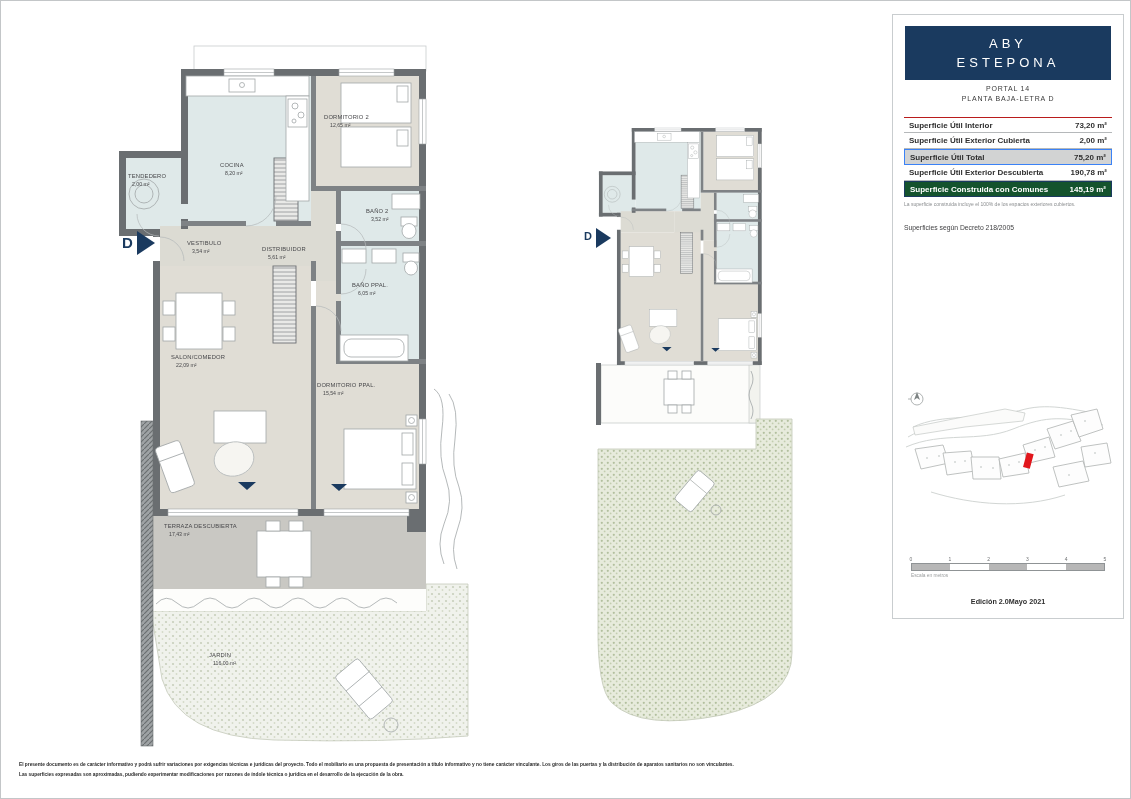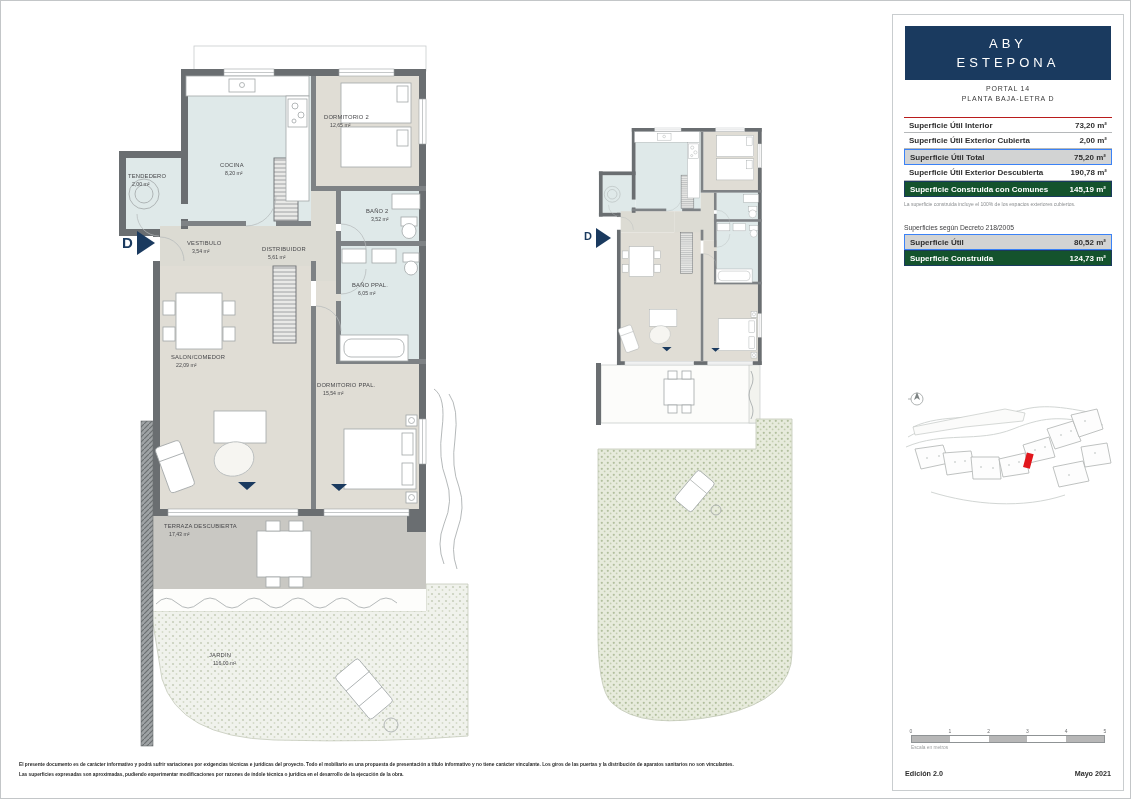--- a/index.html
+++ b/index.html
@@ -17,21 +17,21 @@
   .rl{font-size:5.8px;fill:#47474a;letter-spacing:0.2px;}
   .ra{font-size:5.2px;fill:#47474a;}
   .tri{fill:#1a3a5f;}
   .dletter{font-size:15px;font-weight:bold;fill:#1a3a5f;}
   .dletter2{font-size:11px;font-weight:bold;fill:#1a3a5f;}
 
   .main-plan{position:absolute;left:23px;top:38px;}
   .mid-plan{position:absolute;left:545px;top:100px;}
 
   
-  .panel{position:absolute;left:891px;top:13px;width:232px;height:777px;
+  .panel{position:absolute;left:891px;top:13px;width:232px;height:605px;
     border:1px solid #c9cdcf;background:#fff;box-sizing:border-box;}
   .brand{margin:11px 12px 0;height:54px;background:#1a3a5f;color:#fff;
     display:flex;flex-direction:column;align-items:center;justify-content:center;
     gap:4px;font-size:13px;letter-spacing:4px;}
   .unit{margin-top:13px;text-align:center;font-size:27px;color:#3a3a3a;
     font-weight:700;letter-spacing:1px;}
   .portal{margin-top:5px;text-align:center;font-size:7px;color:#3a3a3a;letter-spacing:0.8px;}
   .floorline{margin-top:3px;text-align:center;font-size:7px;color:#3a3a3a;letter-spacing:0.8px;}
   .stable{margin:15px 11px 0;}
   .trow{display:flex;justify-content:space-between;align-items:center;height:16px;
@@ -46,21 +46,21 @@
   .siteplan{position:absolute;top:372px;left:10px;}
   .scalebar{position:absolute;left:18px;right:18px;bottom:40px;}
   .ticks{position:relative;height:7px;font-size:5px;color:#707274;}
   .ticks span{position:absolute;transform:translateX(-50%);}
   .bar{display:flex;height:6px;border:1px solid #8f9395;}
   .bar div{height:100%;flex:1;}
   .seg-g{background:#b7b7b7;}
   .seg-w{background:#ffffff;}
   .caption{margin-top:2px;font-size:4.8px;color:#9a9d9e;}
   .pfooter{position:absolute;left:12px;right:12px;bottom:12px;display:flex;
-    justify-content:space-between;font-size:7.2px;font-weight:700;color:#2f2f2f;}
+    justify-content:center;font-size:7.2px;font-weight:700;color:#2f2f2f;}
 
   .disclaimer{position:absolute;left:18px;top:759px;font-size:4.8px;line-height:9.5px;
     color:#2a2a2a;font-weight:600;white-space:nowrap;}
 </style>
 </head>
 <body>
 
 <div class="page">
 
   <svg class="main-plan" width="450" height="710" viewBox="0 0 450 710">
@@ -322,30 +322,20 @@
         <span>190,78 m²</span>
       </div>
       <div class="trow navy">
         <span>Superficie Construida con Comunes</span>
         <span>145,19 m²</span>
       </div>
     </div>
     <div class="note">La superficie construida incluye el 100% de los espacios exteriores cubiertos.</div>
 
     <div class="dtitle">Superficies según Decreto 218/2005</div>
-    <div class="dtable">
-      <div class="trow gray">
-        <span>Superficie Útil</span>
-        <span>80,52 m²</span>
-      </div>
-      <div class="trow navy">
-        <span>Superficie Construida</span>
-        <span>124,73 m²</span>
-      </div>
-    </div>
 
     <svg class="siteplan" width="210" height="140" viewBox="0 0 210 140">
       <g>
         <circle cx="14" cy="12" r="6" fill="none" stroke="#9aa09f" stroke-width="0.8"></circle>
         <polygon points="14,5 11,13 14,11 17,13" fill="#7d8383"></polygon>
         <line x1="5" y1="12" x2="8" y2="12" stroke="#9aa09f" stroke-width="0.8"></line>
       </g>
       <g fill="none" stroke="#d2d6d4" stroke-width="1">
         <path d="M5,50 C35,32 70,44 100,30 S150,18 190,26"></path>
         <path d="M3,60 C40,44 75,56 110,42 S160,30 200,38"></path>

